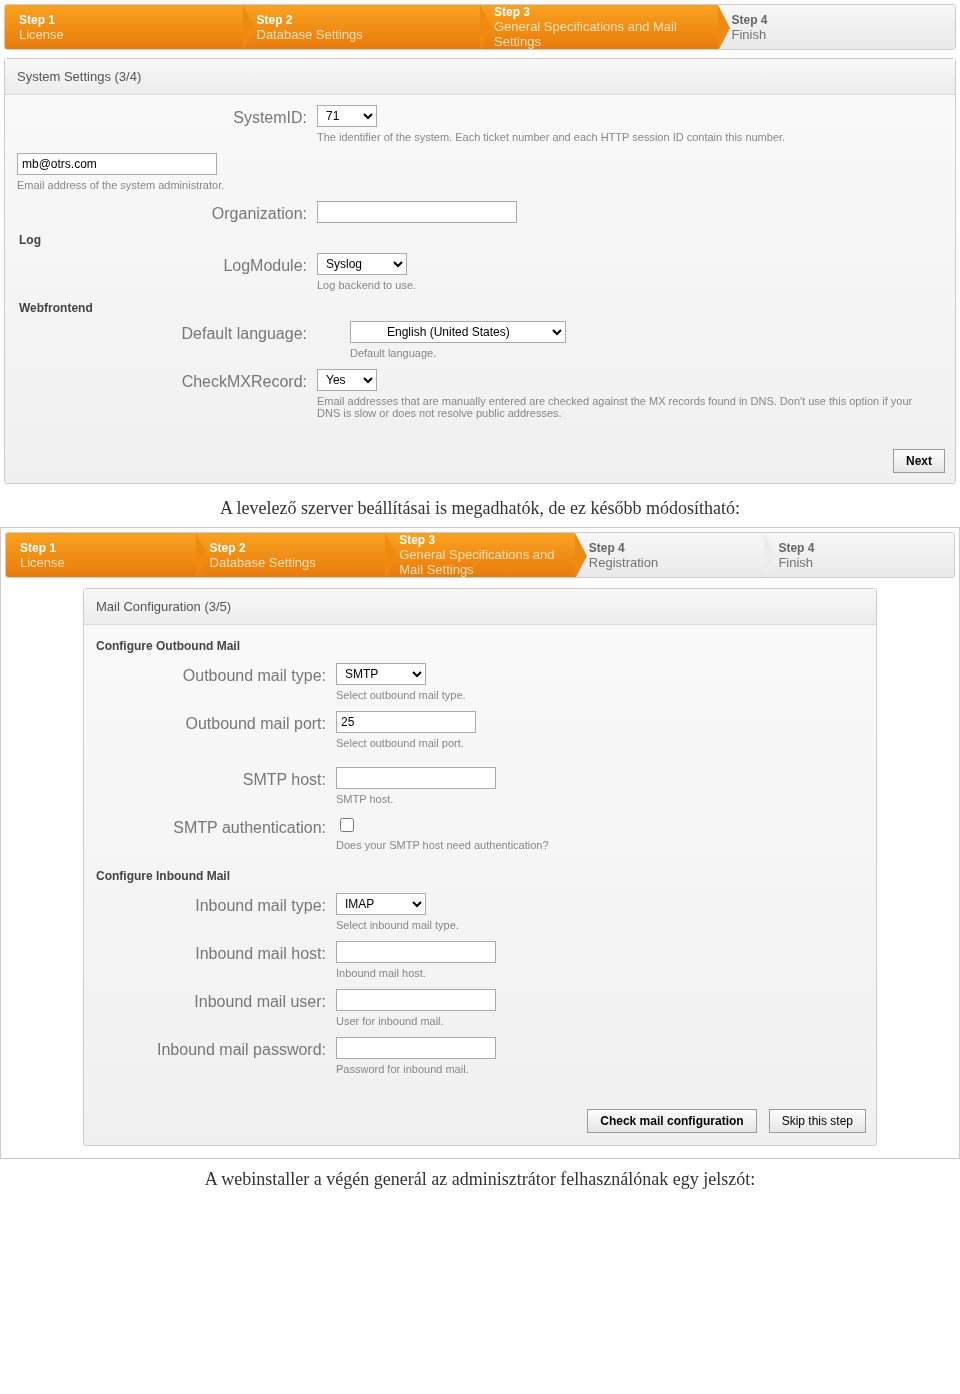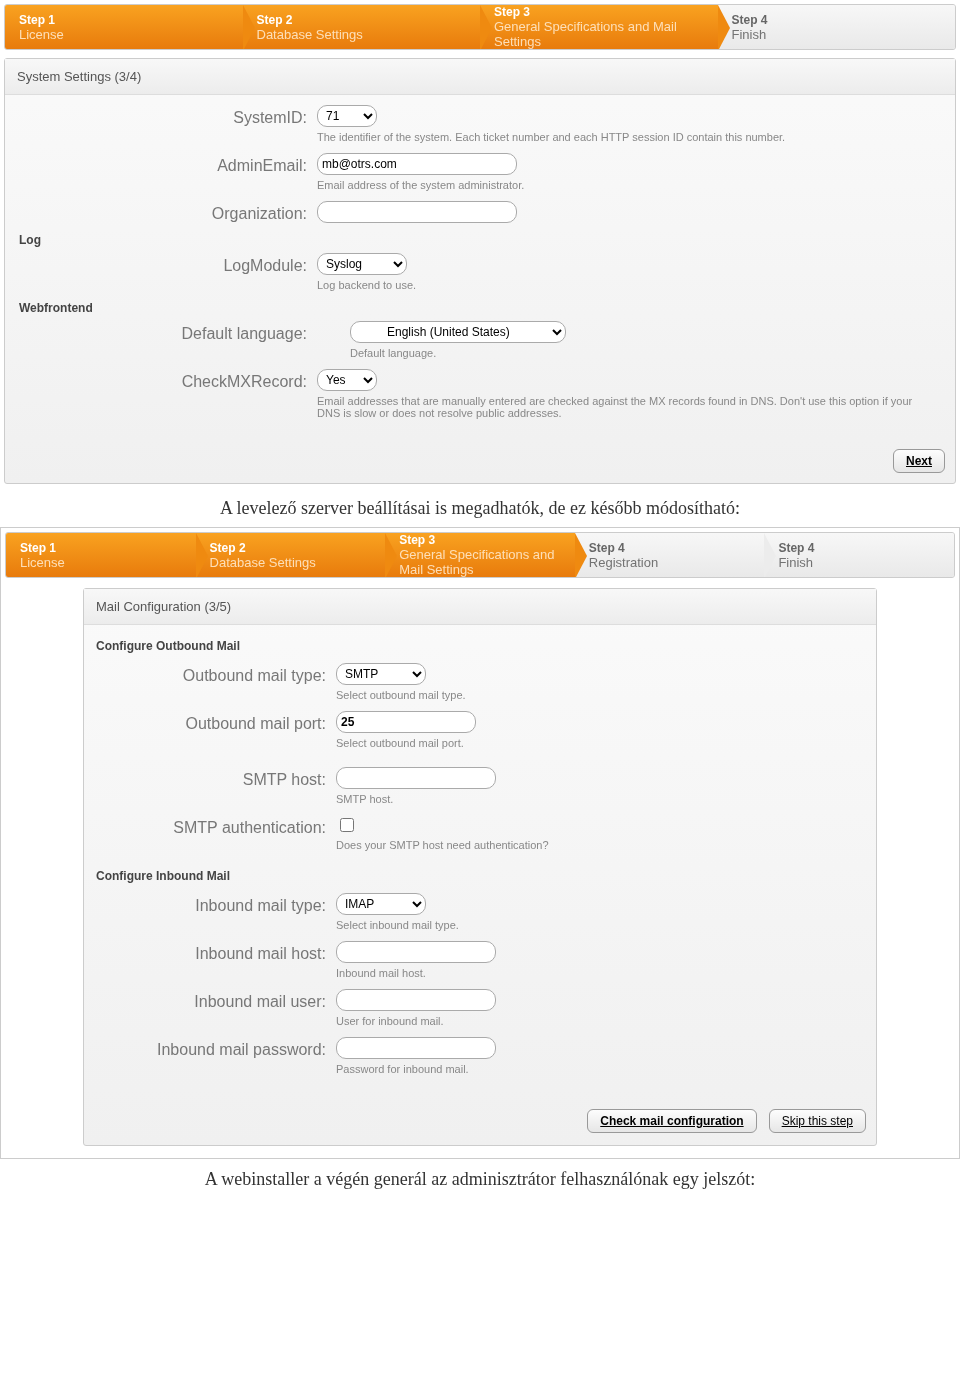--- a/index.html
+++ b/index.html
@@ -85,39 +85,38 @@
     color:#777;
     font-size:16px;
     padding:4px 10px 0 0;
   }
   .form-ctrl { flex:1; }
   .hint { color:#888; font-size:11px; margin-top:4px; max-width:620px; }
   input[type=text], select {
     font-size:12px;
     padding:2px 4px;
     border:1px solid #aaa;
-    border-radius:10px;
+    border-radius:0;
     background:#fff;
     height:22px;
   }
   input.wide { width:200px; }
   select.small { width:60px; }
   select.med   { width:90px; }
   select.large { width:216px;padding-left:32px; }
 
   .btn {
     display:inline-block;
     font-size:12px;
     padding:4px 12px;
     border:1px solid #999;
-    border-radius:6px;
+    border-radius:0;
     background: linear-gradient(#fdfdfd,#e6e6e6);
     cursor:pointer;
     font-family:inherit;
-    text-decoration:underline;
   }
   .btn.bold { font-weight:bold; }
   .panel-footer { text-align:right; padding:6px 10px 10px 10px; }
 
   .caption {
     text-align:center;
     font-family: 'Times New Roman', serif;
     font-size:18px;
     padding:10px 0 8px 0;
   }
@@ -164,21 +163,20 @@
       <div class="form-row">
         <div class="form-label">SystemID:</div>
         <div class="form-ctrl">
           <select class="small"><option>71</option></select>
           <div class="hint">The identifier of the system. Each ticket number and each HTTP session ID contain this number.</div>
         </div>
       </div>
 
 
       <div class="form-row">
-        <div class="form-label">AdminEmail:</div>
         <div class="form-ctrl">
           <input type="text" class="wide" value="mb@otrs.com" style="">
           <div class="hint">Email address of the system administrator.</div>
         </div>
       </div>
 
       <div class="form-row">
         <div class="form-label">Organization:</div>
         <div class="form-ctrl">
           <input type="text" class="wide" value="" style="">
@@ -256,21 +254,21 @@
             <div class="form-label" style="width:240px">Outbound mail type:</div>
             <div class="form-ctrl">
               <select class="med"><option>SMTP</option></select>
               <div class="hint">Select outbound mail type.</div>
             </div>
           </div>
 
           <div class="form-row">
             <div class="form-label" style="width:240px">Outbound mail port:</div>
             <div class="form-ctrl">
-              <input type="text" style="width: 140px; font-weight: bold;" value="25">
+              <input type="text" style="width: 140px;" value="25">
               <div class="hint">Select outbound mail port.</div>
             </div>
           </div>
 
           <div class="form-row" style="margin-top:18px;">
             <div class="form-label" style="width:240px">SMTP host:</div>
             <div class="form-ctrl">
               <input type="text" style="width: 160px;" value="">
               <div class="hint">SMTP host.</div>
             </div>

